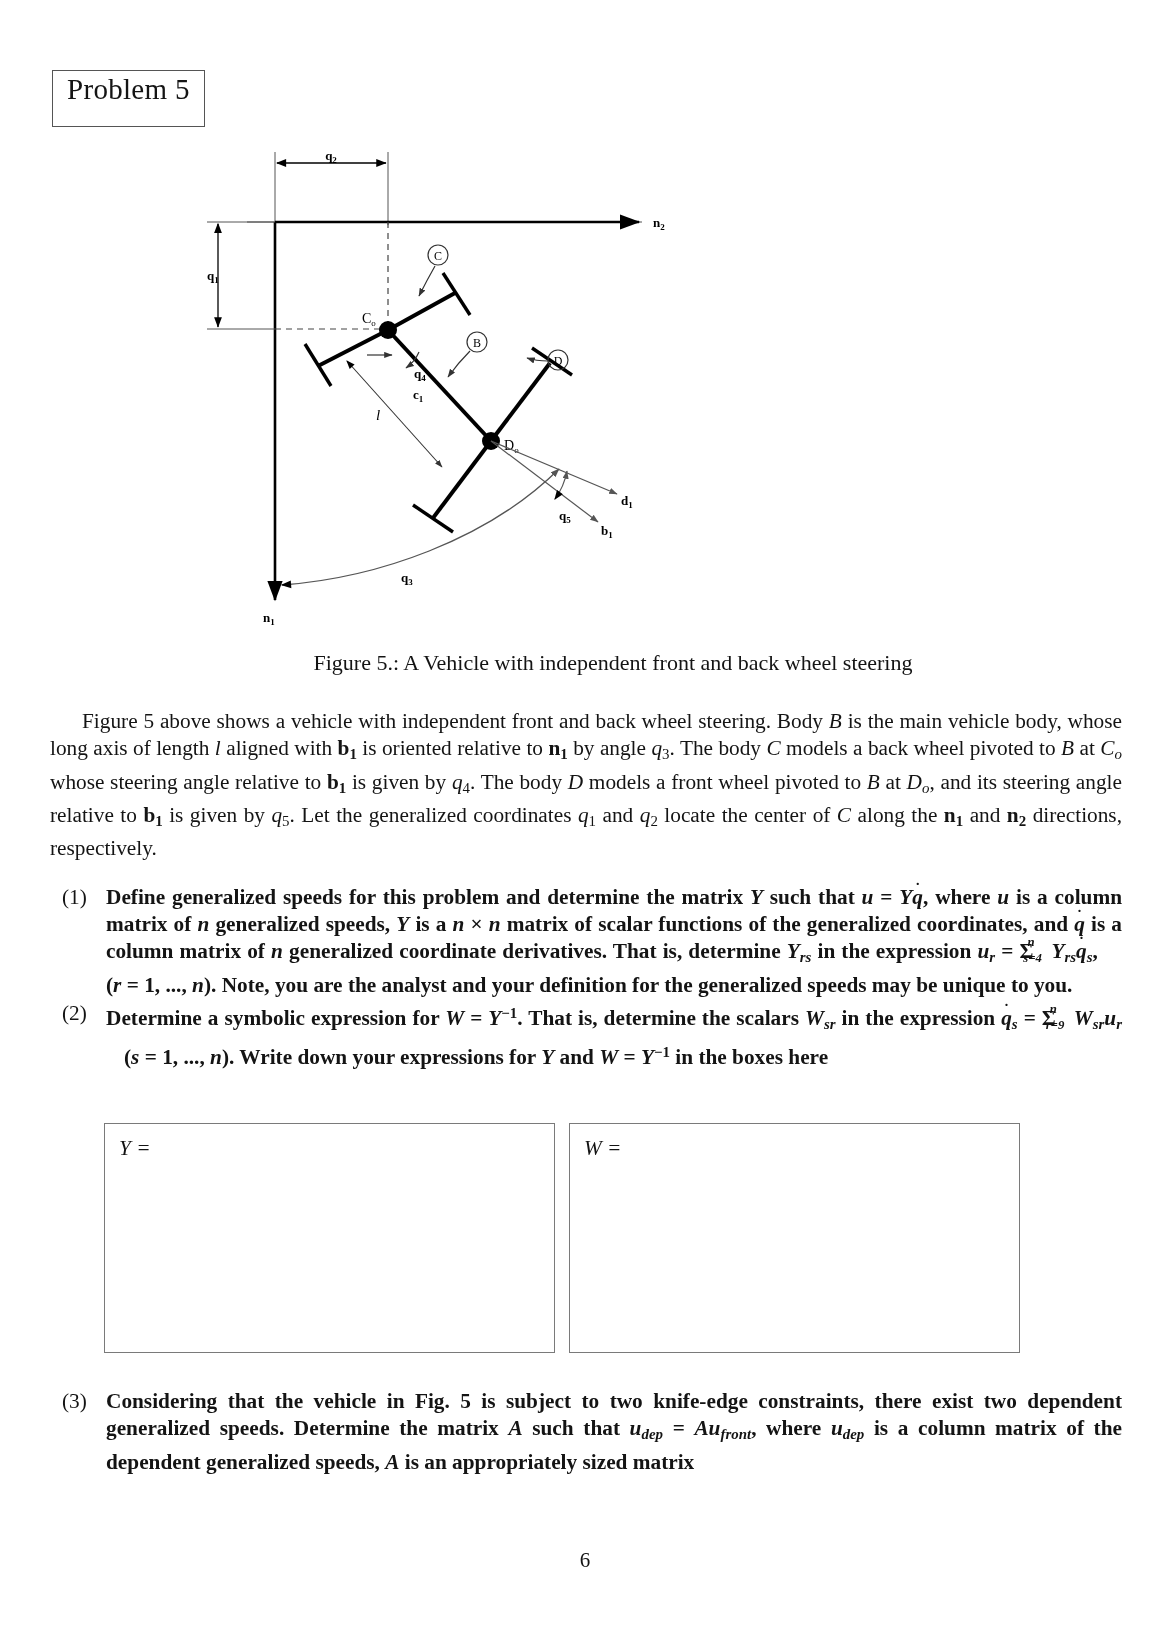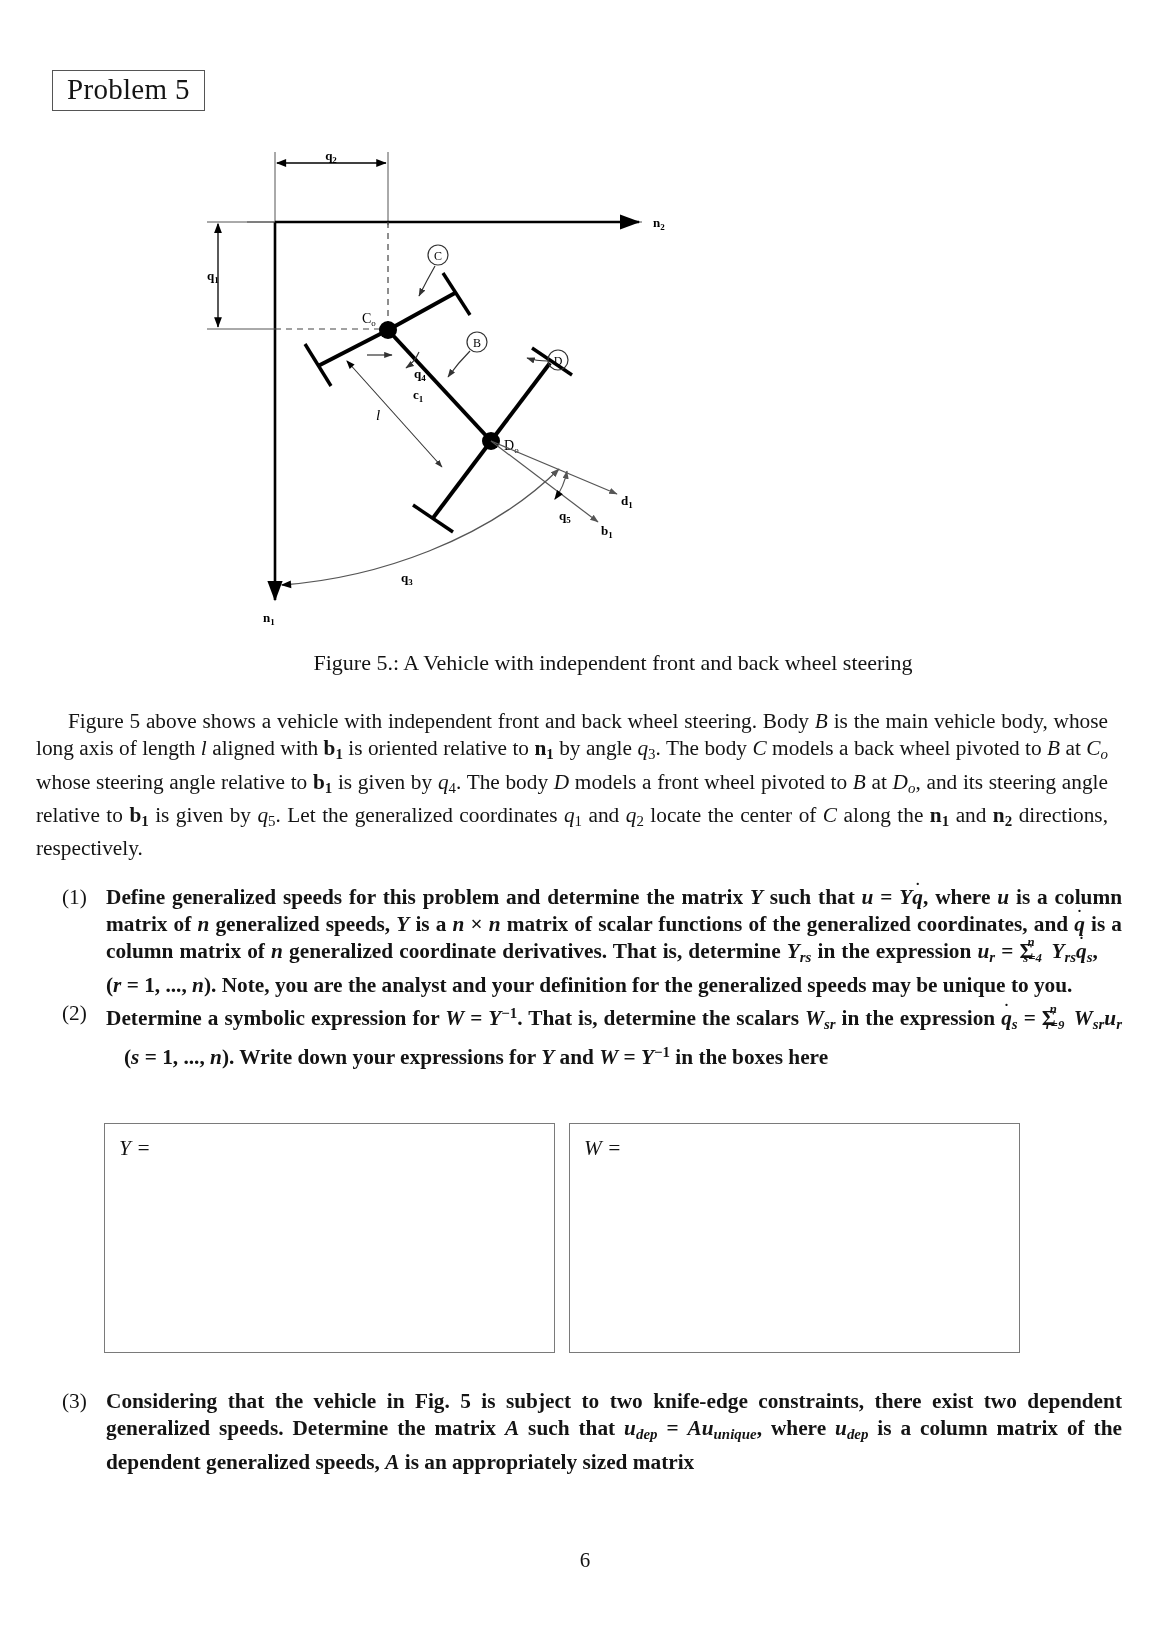--- a/index.html
+++ b/index.html
@@ -19,21 +19,21 @@
     position: absolute;
     inset: 0;
   }
 
   
   #problem-box {
     position: absolute;
     left: 52px;
     top: 70px;
     border: 1px solid #555;
-    padding: 3px 14px 6px 14px;
+    padding: 3px 14px 22px 14px;
     font-size: 29px;
     line-height: 1.05;
     letter-spacing: .3px;
     background: #fff;
   }
 
   
   #figure-wrap {
     position: absolute;
     left: 0;
@@ -49,21 +49,21 @@
     top: 650px;
     width: 1170px;
     text-align: center;
     font-size: 22px;
     padding-left: 28px;
   }
 
   
   .body-text {
     position: absolute;
-    left: 36px;
+    left: 50px;
     width: 1072px;
     font-size: 21.3px;
     line-height: 27.2px;
     text-align: justify;
     text-justify: inter-word;
   }
   #intro-paragraph { top: 708px; text-indent: 32px; }
 
   
   .numbered-list {
@@ -314,21 +314,21 @@
     </div>
   </div>
 
   <div class="numbered-list" id="list-3">
     <div class="li">
       <div class="li-num">(3)</div>
       <div class="li-body">
         Considering that the vehicle in Fig. 5 is subject to two knife-edge constraints, there exist
         two dependent generalized speeds. Determine the matrix <span class="mi">A</span> such that
         <span class="nowrap"><span class="mi">u<span class="sub">dep</span></span> =
-        <span class="mi">Au<span class="sub">unique</span></span></span>, where
+        <span class="mi">Au<span class="sub">front</span></span></span>, where
         <span class="mi">u<span class="sub">dep</span></span> is a column matrix of the dependent
         generalized speeds, <span class="mi">A</span> is an appropriately sized matrix
       </div>
     </div>
   </div>
 
   <div id="page-number">
     <span>6</span>
   </div>
 

